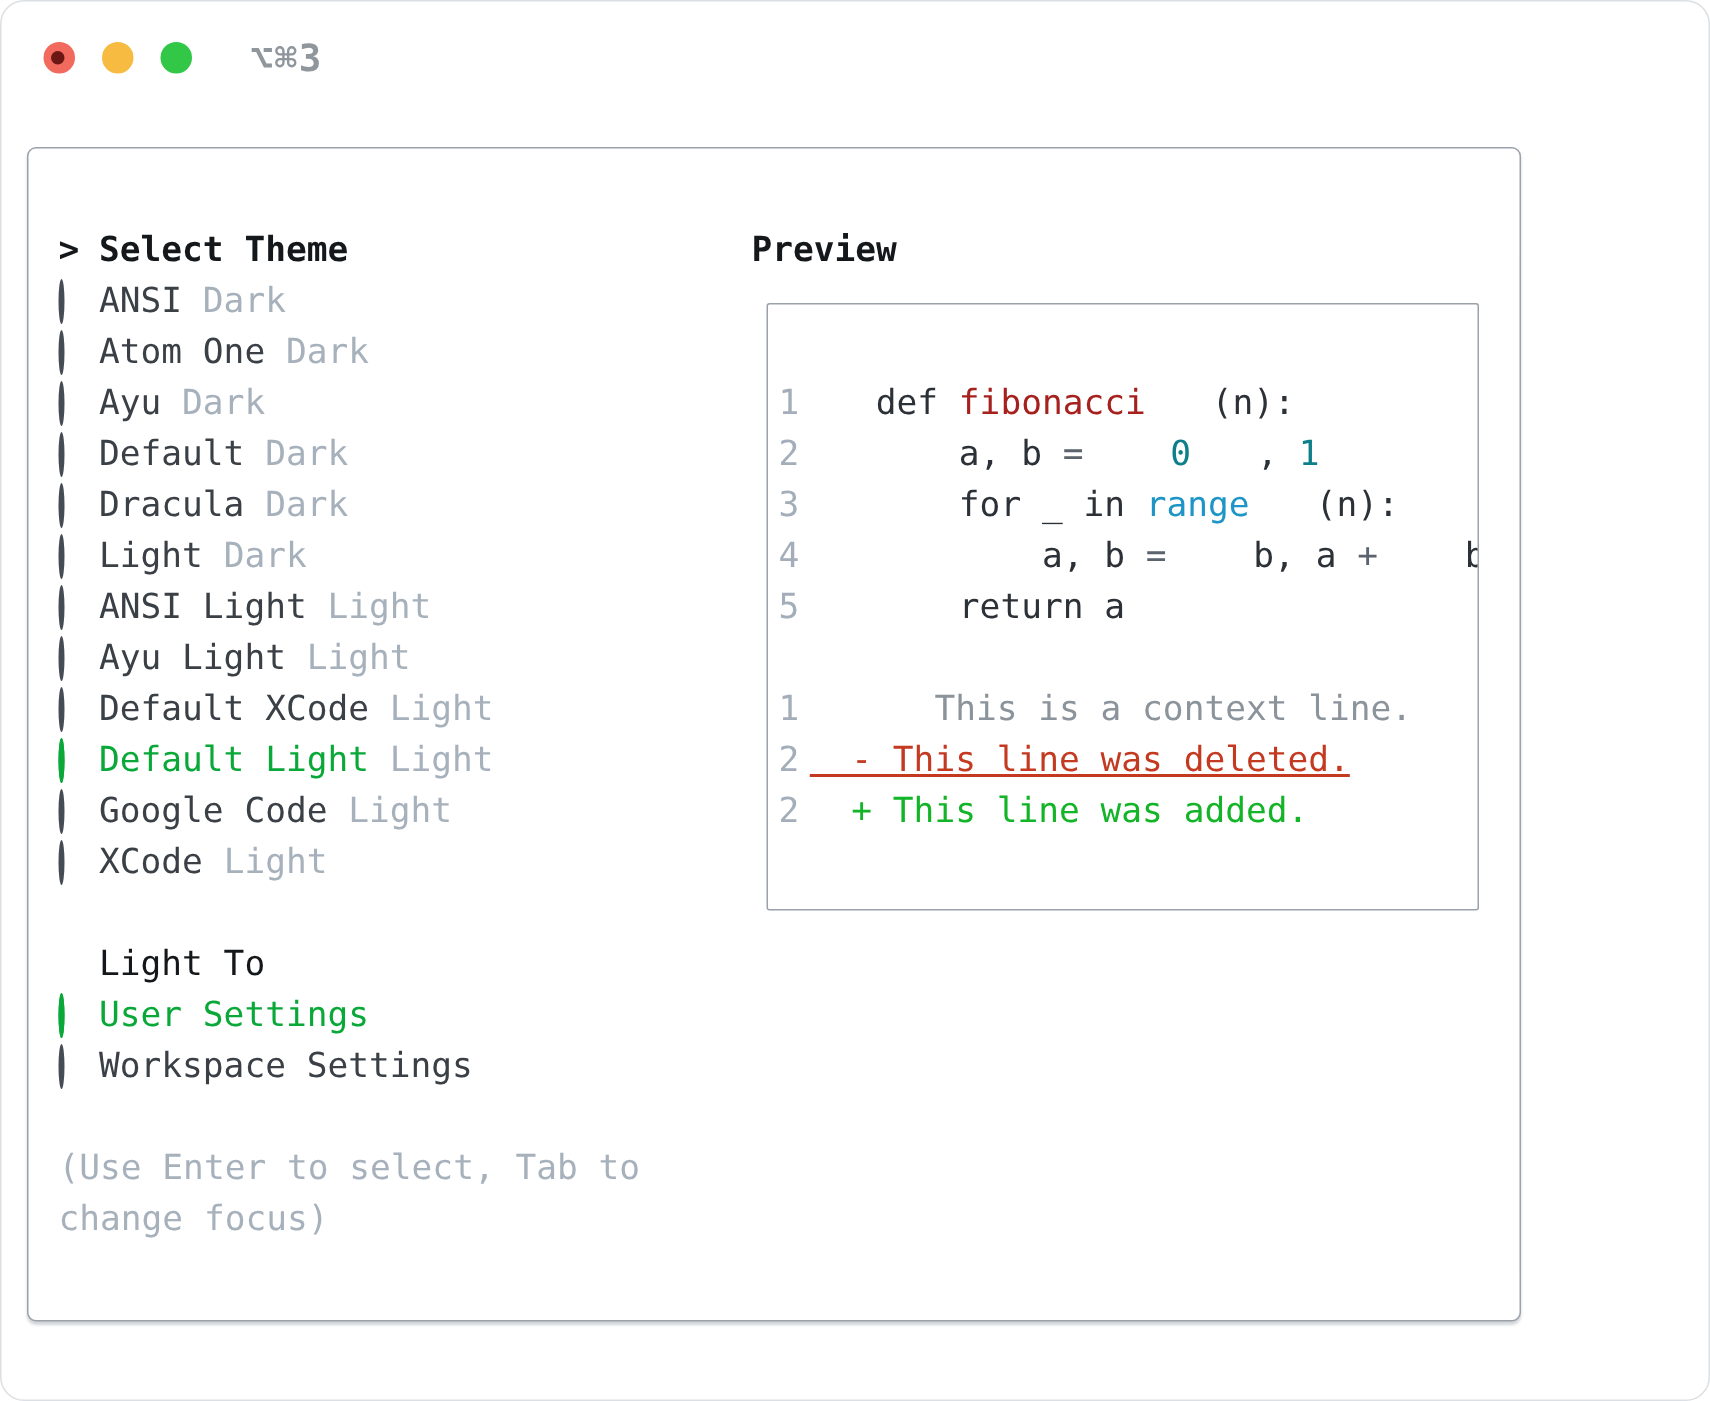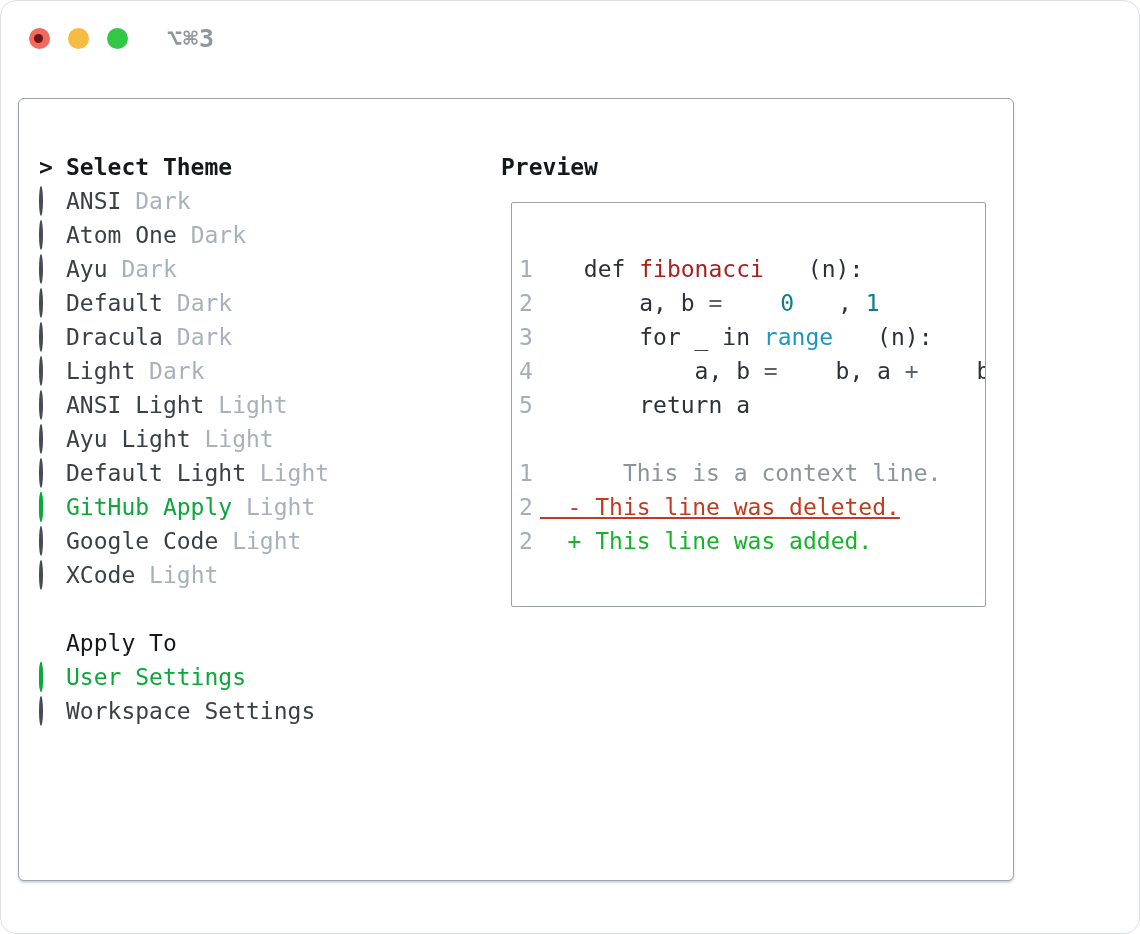--- a/index.html
+++ b/index.html
@@ -100,40 +100,44 @@
 
       <div id="theme-list">
           <div class="row"><span class="prefix"><span class="bullet"></span></span><span class="name">ANSI</span><span class="tag">Dark</span></div>
           <div class="row"><span class="prefix"><span class="bullet"></span></span><span class="name">Atom One</span><span class="tag">Dark</span></div>
           <div class="row"><span class="prefix"><span class="bullet"></span></span><span class="name">Ayu</span><span class="tag">Dark</span></div>
           <div class="row"><span class="prefix"><span class="bullet"></span></span><span class="name">Default</span><span class="tag">Dark</span></div>
           <div class="row"><span class="prefix"><span class="bullet"></span></span><span class="name">Dracula</span><span class="tag">Dark</span></div>
           <div class="row"><span class="prefix"><span class="bullet"></span></span><span class="name">Light</span><span class="tag">Dark</span></div>
           <div class="row"><span class="prefix"><span class="bullet"></span></span><span class="name">ANSI Light</span><span class="tag">Light</span></div>
           <div class="row"><span class="prefix"><span class="bullet"></span></span><span class="name">Ayu Light</span><span class="tag">Light</span></div>
-          <div class="row"><span class="prefix"><span class="bullet"></span></span><span class="name">Default Light</span><span class="tag">Light</span></div>
-          <div class="row"><span class="prefix"><span class="bullet sel"></span></span><span class="name sel">GitHub Apply</span><span class="tag">Light</span></div>
+          <div class="row"><span class="prefix"><span class="bullet"></span></span><span class="name">Default XCode</span><span class="tag">Light</span></div>
+          <div class="row"><span class="prefix"><span class="bullet sel"></span></span><span class="name sel">Default Light</span><span class="tag">Light</span></div>
           <div class="row"><span class="prefix"><span class="bullet"></span></span><span class="name">Google Code</span><span class="tag">Light</span></div>
           <div class="row"><span class="prefix"><span class="bullet"></span></span><span class="name">XCode</span><span class="tag">Light</span></div>
         </div>
 
       <div class="row"></div>
 
       <div class="row">
         <span class="prefix"></span>
-        <span class="h2">Apply To</span>
+        <span class="h2">Light To</span>
       </div>
 
       <div id="apply-list">
           <div class="row"><span class="prefix"><span class="bullet sel"></span></span><span class="name sel">User Settings</span></div>
           <div class="row"><span class="prefix"><span class="bullet"></span></span><span class="name">Workspace Settings</span></div>
         </div>
 
       <div class="row"></div>
 
+      <div>
+        <div class="row hint-line">(Use Enter to select, Tab to</div>
+        <div class="row hint-line">change focus)</div>
+      </div>
     </div>
 
     <div class="right">
       <div class="row">
         <span class="h1">Preview</span>
       </div>
       <div class="preview-box" id="preview-box">
           <div class="pline"><span class="lnum">1</span><span class="lcontent"><span class="seg code">def </span><span class="seg function">fibonacci</span><span class="seg code">(n):</span></span></div>
           <div class="pline"><span class="lnum">2</span><span class="lcontent"><span class="seg code">    a, b </span><span class="seg operator">=</span><span class="seg code"> </span><span class="seg number">0</span><span class="seg code">, </span><span class="seg number">1</span></span></div>
           <div class="pline"><span class="lnum">3</span><span class="lcontent"><span class="seg code">    for _ in </span><span class="seg builtin">range</span><span class="seg code">(n):</span></span></div>

